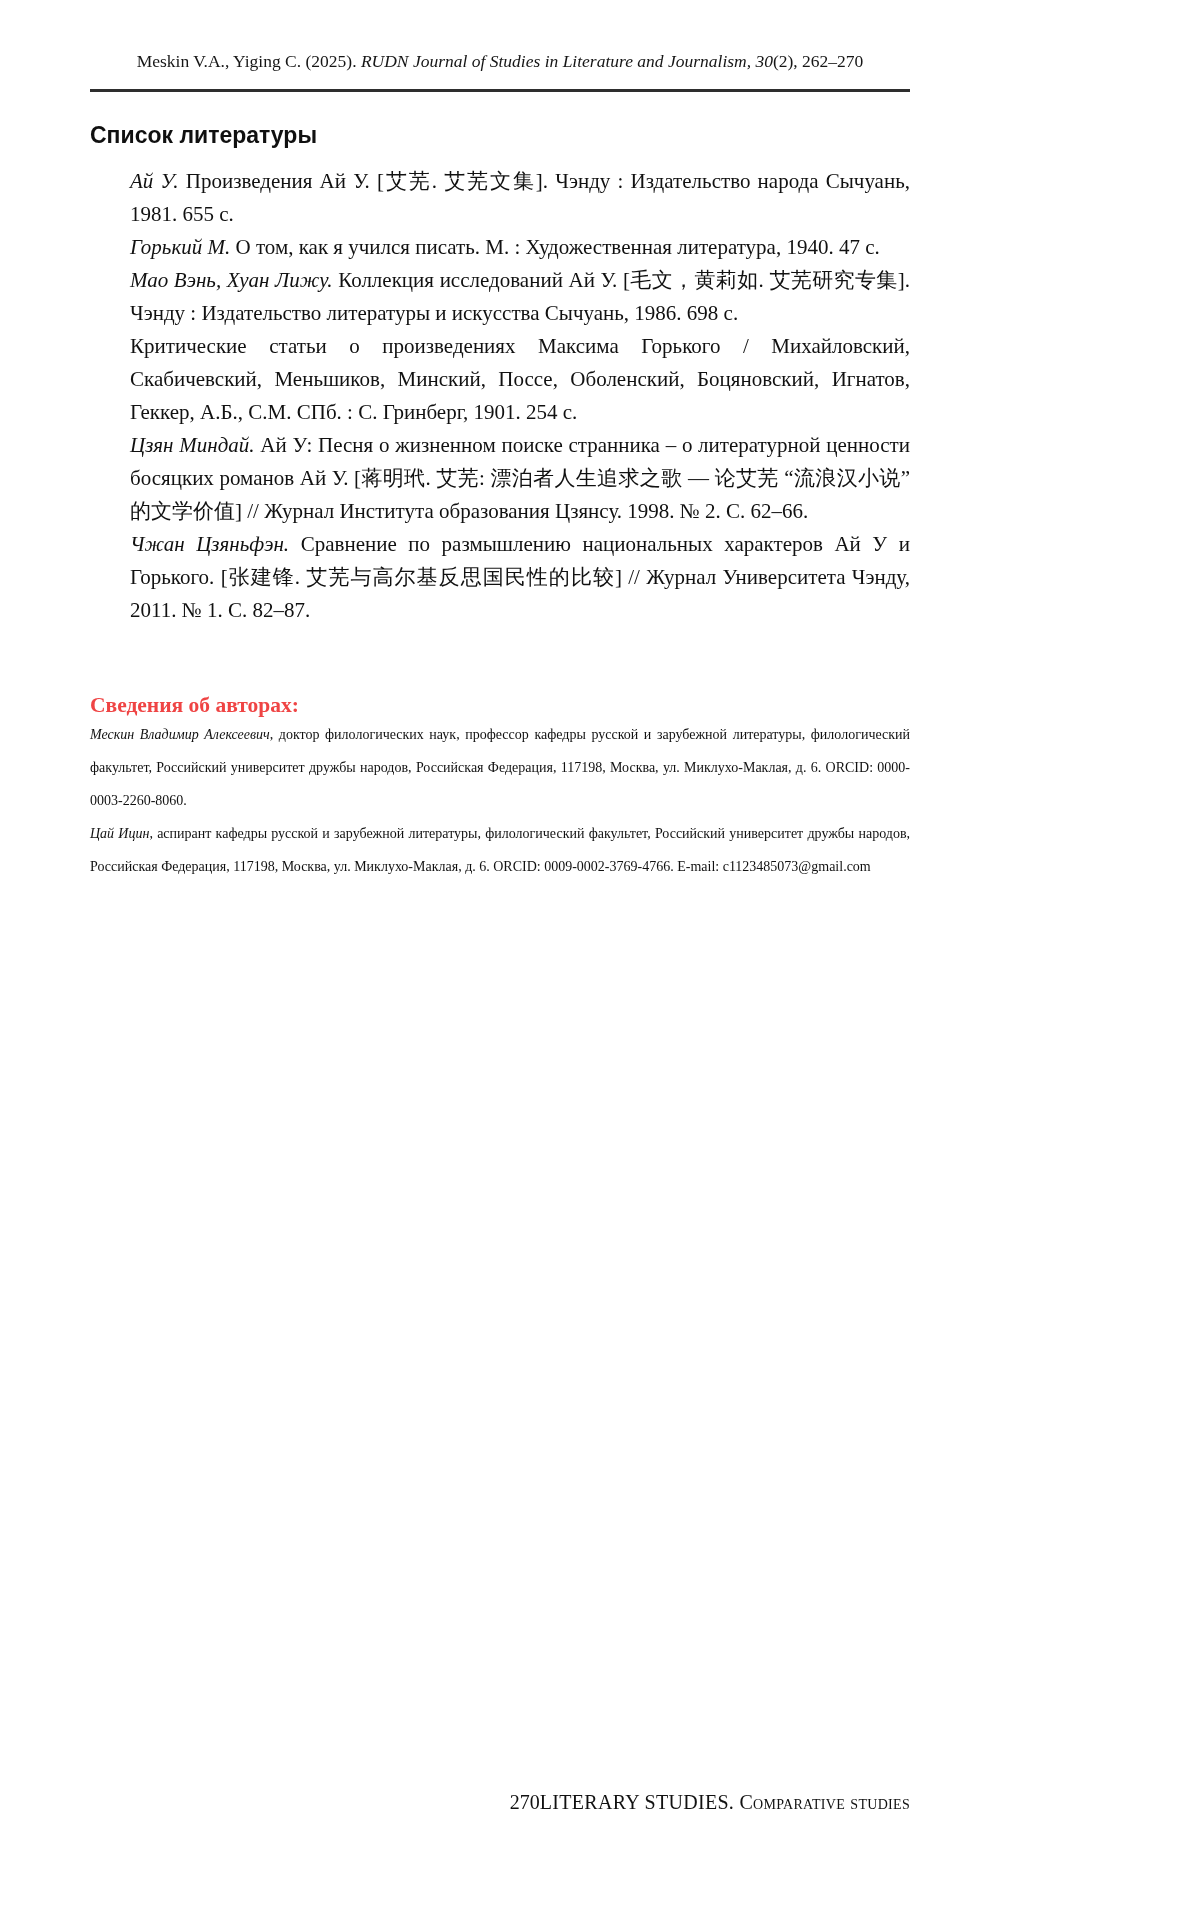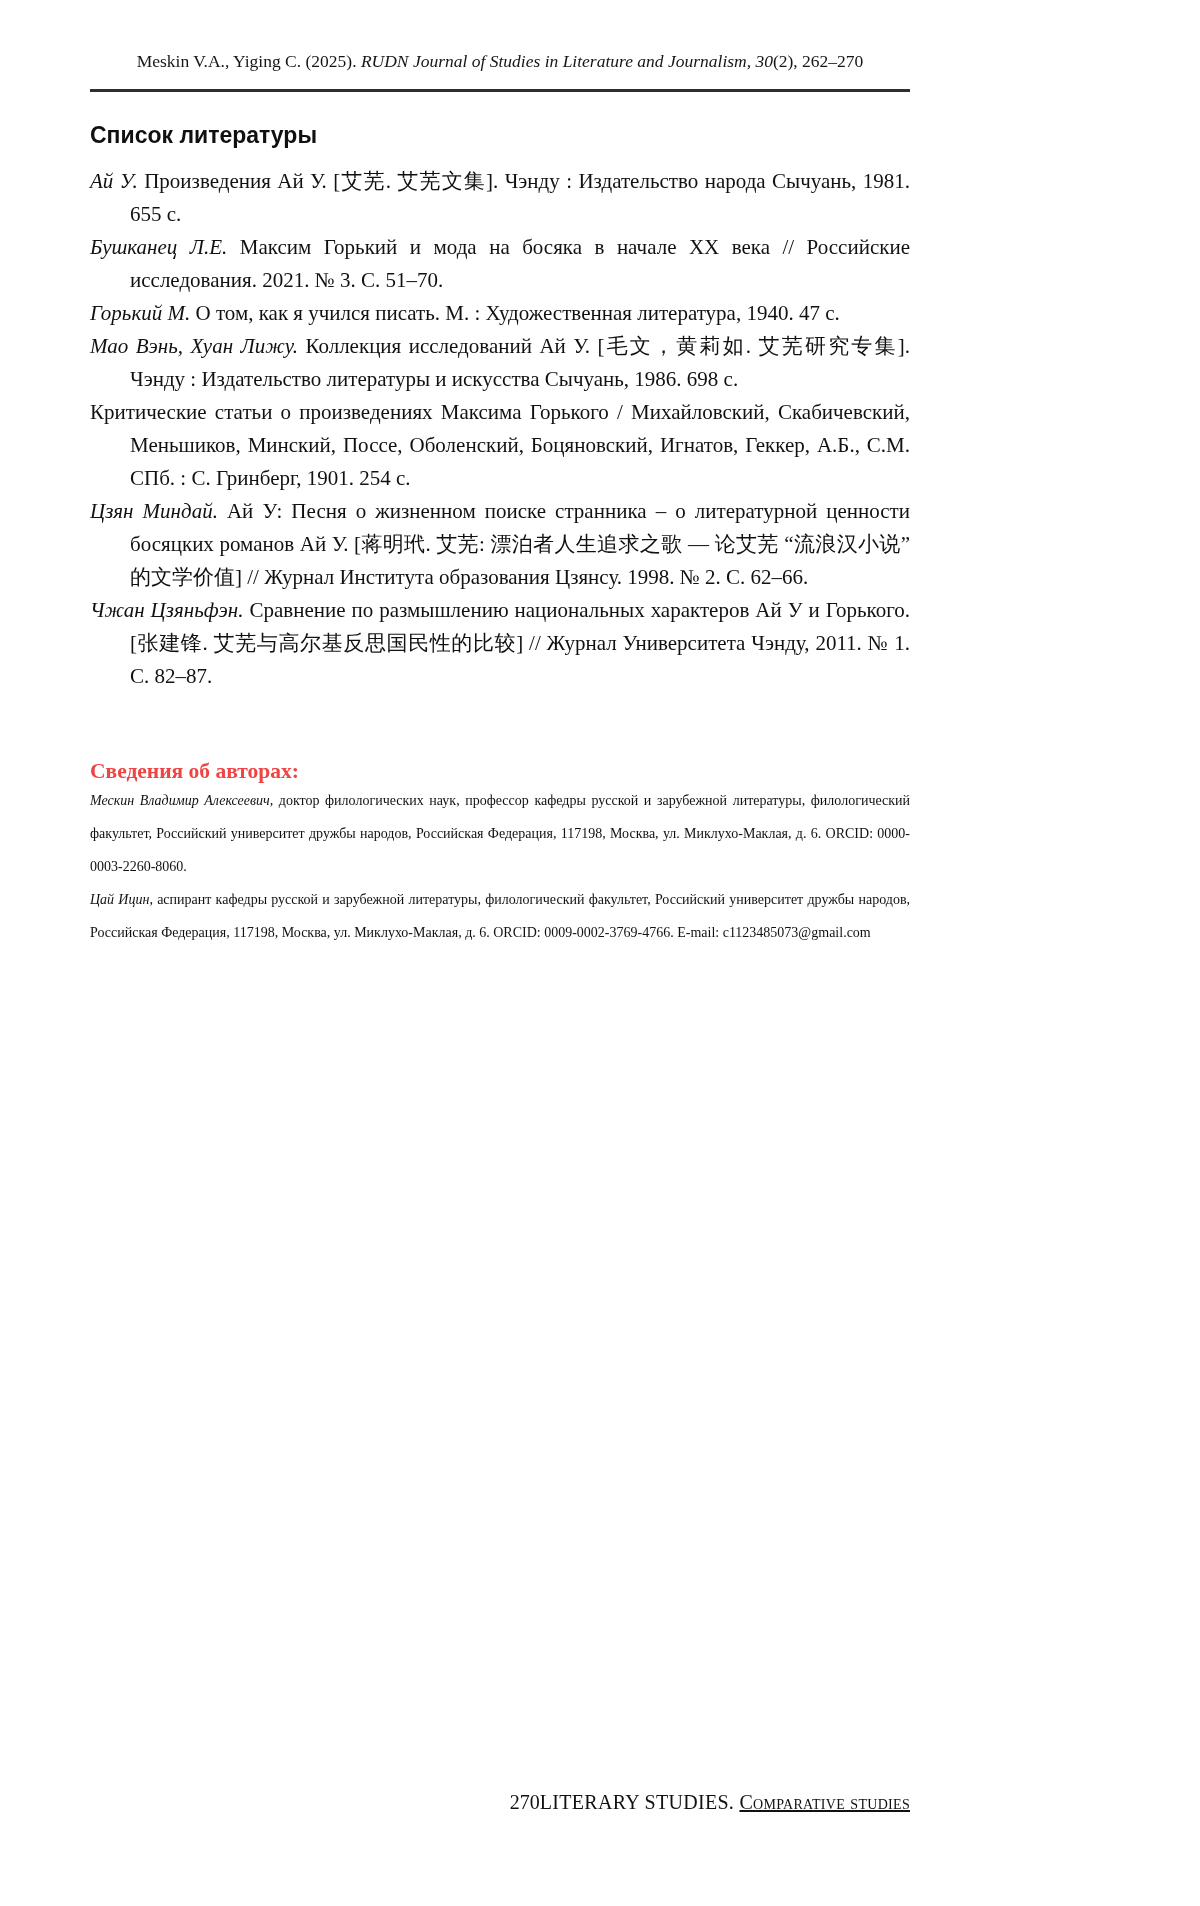--- a/index.html
+++ b/index.html
@@ -42,21 +42,21 @@
   ol.references {
     list-style: none;
     font-size: 21px;
     line-height: 33px;
   }
   ol.references li {
     padding-left: 40px;
     text-indent: -40px;
     text-align: justify;
   }
-  .ref-author { font-style: italic; }
+  .ref-author { font-style: italic; margin-left: 40px; }
   h2.authors-heading {
     font-size: 21.5px;
     font-weight: bold;
     margin-top: 66px;
     color: #ef4444;
   }
   p.author-info {
     font-size: 14px;
     line-height: 33px;
     text-align: justify;
@@ -67,38 +67,37 @@
     position: absolute;
     left: 90px;
     right: 90px;
     bottom: 92px;
     display: flex;
     justify-content: flex-end;
     align-items: baseline;
     font-size: 20px;
   }
   .footer-section-label { letter-spacing: 0.3px; }
-  .footer-section-label .smallcaps { font-variant: small-caps; text-decoration: underline; }
+  .footer-section-label .smallcaps { font-variant: small-caps; }
 </style>
 </head>
 <body>
 
 <div class="page">
 
   <div class="running-head">
     <span>Meskin V.A., Yiging C. (2025). </span><span class="italic">RUDN Journal of Studies in Literature and Journalism, 30</span><span>(2), 262–270</span>
   </div>
 
   <hr class="rule">
 
   <h1 class="refs-title">Список литературы</h1>
 
   <ol class="references">
     <li><span class="ref-author">Ай У.</span><span> Произведения Ай У. [艾芜. 艾芜文集]. Чэнду : Издательство народа Сычуань, 1981. 655 с.</span></li>
-    <li><span class="ref-author">Бушканец Л.Е.</span><span> Максим Горький и мода на босяка в начале XX века // Российские исследования. 2021. № 3. С. 51–70.</span></li>
     <li><span class="ref-author">Горький М.</span><span> О том, как я учился писать. М. : Художественная литература, 1940. 47 с.</span></li>
     <li><span class="ref-author">Мао Вэнь, Хуан Лижу.</span><span> Коллекция исследований Ай У. [毛文，黄莉如. 艾芜研究专集]. Чэнду : Издательство литературы и искусства Сычуань, 1986. 698 с.</span></li>
     <li><span class="ref-author"></span><span>Критические статьи о произведениях Максима Горького / Михайловский, Скабичевский, Меньшиков, Минский, Поссе, Оболенский, Боцяновский, Игнатов, Геккер, А.Б., С.М. СПб. : С. Гринберг, 1901. 254 с.</span></li>
     <li><span class="ref-author">Цзян Миндай.</span><span> Ай У: Песня о жизненном поиске странника – о литературной ценности босяцких романов Ай У. [蒋明玳. 艾芜: 漂泊者人生追求之歌 — 论艾芜 “流浪汉小说” 的文学价值] // Журнал Института образования Цзянсу. 1998. № 2. С. 62–66.</span></li>
     <li><span class="ref-author">Чжан Цзяньфэн.</span><span> Сравнение по размышлению национальных характеров Ай У и Горького. [张建锋. 艾芜与高尔基反思国民性的比较] // Журнал Университета Чэнду, 2011. № 1. С. 82–87.</span></li>
   </ol>
 
   <h2 class="authors-heading">Сведения об авторах:</h2>
 
   <p class="author-info">

